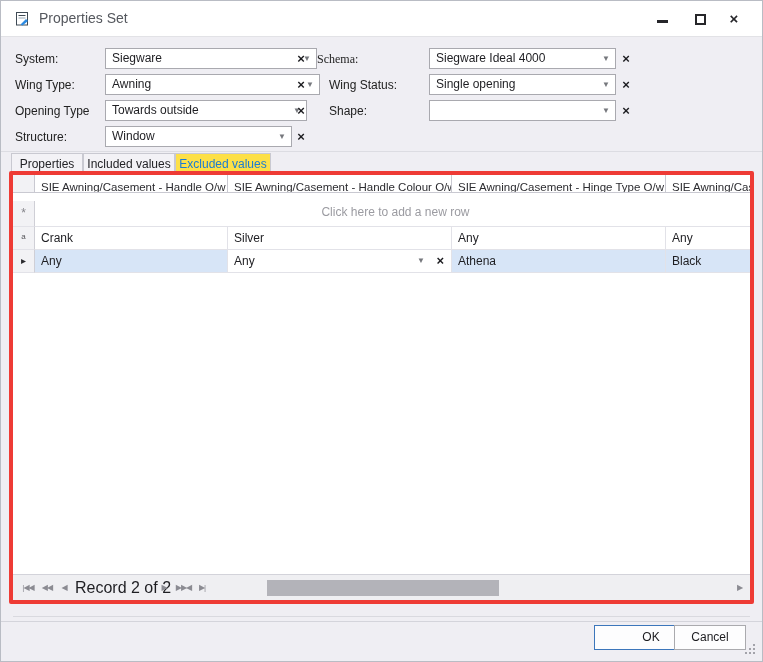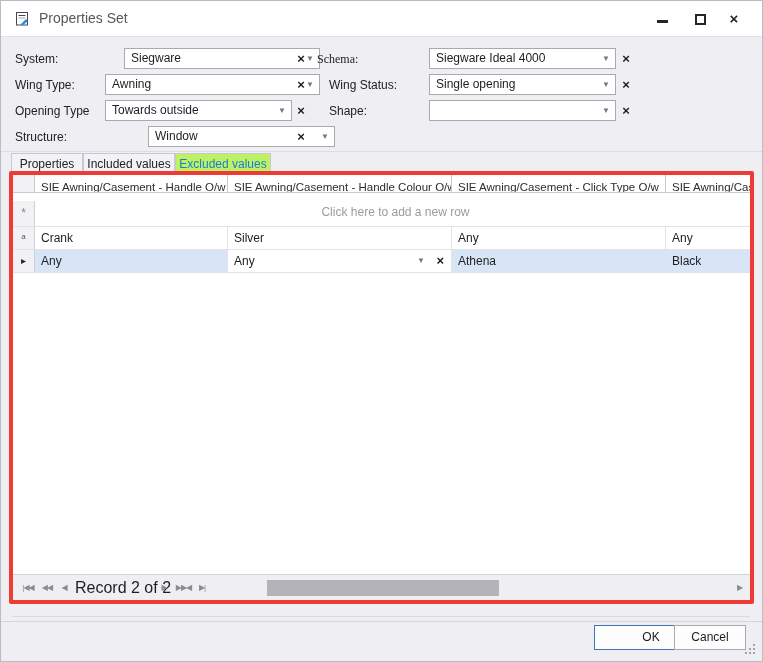--- a/index.html
+++ b/index.html
@@ -29,21 +29,21 @@
   .combo-value { position:absolute; left:6px; top:0; right:18px; line-height:19px; overflow:hidden;
                  white-space:nowrap; }
   .combo-arrow { position:absolute; right:5px; top:0; line-height:19px; font-size:8px; color:#76787d; }
   .clear-btn { position:absolute; width:16px; height:21px; text-align:center; line-height:21px;
                font-size:13px; font-weight:700; color:#1a1a1e; }
   .form-divider { position:absolute; left:0; right:0; top:150px; height:1px; background:#dcdce2; }
 
   
   .tab { position:absolute; top:152px; height:22px; border:1px solid #c9c9d1; background:#f3f2f6;
          text-align:center; line-height:20px; font-size:12px; color:#232327; }
-  .tab.active { background:#bef264; color:#1b7bd3; border-bottom-color:#ffffff; }
+  .tab.active { background:#fde047; color:#1b7bd3; border-bottom-color:#ffffff; }
 
   
   .grid-panel { position:absolute; left:8px; top:170px; width:745px; height:433px;
                 border:4px solid #ee3b35; border-radius:2px; background:#ffffff; }
   .grid { position:absolute; left:0; top:0; right:0; bottom:0; }
 
   .gh-cell { position:absolute; top:0; height:18px; line-height:25px; padding-left:6px;
              background:#ffffff; border-right:1px solid #c9c9d1; border-bottom:1px solid #c9c9d1;
              font-size:11.5px; color:#2c2c30; white-space:nowrap; overflow:hidden; }
   .gh-ind { left:0; width:22px; background:#f2f2f5; }
@@ -124,42 +124,42 @@
     </div>
     <div class="winbtn winbtn-max">
       <span class="glyph-max"></span>
     </div>
     <div class="winbtn winbtn-close">
       <span class="glyph-close">×</span>
     </div>
   </div>
 
   <div class="flabel" style="left:14px;top:51px;">System:</div>
-  <div class="combo" style="left:104px;top:47px;width:196px;margin-left:19px;">
+  <div class="combo" style="left:104px;top:47px;width:212px;">
     <span class="combo-value">Siegware</span>
     <span class="combo-arrow">▼</span>
   </div>
   <div class="clear-btn" style="left:292px;top:47px;">×</div>
 
   <div class="flabel" style="left:14px;top:77px;">Wing Type:</div>
   <div class="combo" style="left:104px;top:73px;width:215px;">
     <span class="combo-value">Awning</span>
     <span class="combo-arrow">▼</span>
   </div>
   <div class="clear-btn" style="left:292px;top:73px;">×</div>
 
   <div class="flabel" style="left:14px;top:103px;">Opening Type</div>
-  <div class="combo" style="left:104px;top:99px;width:187px;">
+  <div class="combo" style="left:104px;top:99px;width:202px;">
     <span class="combo-value">Towards outside</span>
     <span class="combo-arrow">▼</span>
   </div>
   <div class="clear-btn" style="left:292px;top:99px;">×</div>
 
   <div class="flabel" style="left:14px;top:129px;">Structure:</div>
-  <div class="combo" style="left:104px;top:125px;width:187px;margin-left:43px;">
+  <div class="combo" style="left:104px;top:125px;width:187px;">
     <span class="combo-value">Window</span>
     <span class="combo-arrow">▼</span>
   </div>
   <div class="clear-btn" style="left:292px;top:125px;">×</div>
 
   <div class="flabel" style="left:316px;top:51px;font-family:Liberation Serif, serif;">Schema:</div>
   <div class="combo" style="left:428px;top:47px;width:187px;">
     <span class="combo-value">Siegware Ideal 4000</span>
     <span class="combo-arrow">▼</span>
   </div>
@@ -184,21 +184,21 @@
   <div class="tab" style="left:10px;width:72px;">Properties</div>
   <div class="tab" style="left:82px;width:92px;">Included values</div>
   <div class="tab active" style="left:174px;width:96px;">Excluded values</div>
 
   <div class="grid-panel">
     <div class="grid">
 
       <div class="gh-cell gh-ind"></div>
       <div class="gh-cell gh-1">SIE Awning/Casement - Handle O/w</div>
       <div class="gh-cell gh-2">SIE Awning/Casement - Handle Colour O/w</div>
-      <div class="gh-cell gh-3">SIE Awning/Casement - Click Type O/w</div>
+      <div class="gh-cell gh-3">SIE Awning/Casement - Hinge Type O/w</div>
       <div class="gh-cell gh-4">SIE Awning/Cas</div>
 
       <div class="row-new" style="position:absolute;left:0;right:0;">
         <div class="ind-cell">*</div>
         <div class="cell newrow-span">Click here to add a new row</div>
       </div>
 
       <div class="row-1" style="position:absolute;left:0;right:0;">
         <div class="ind-cell">a</div>
         <div class="cell c1">Crank</div>

